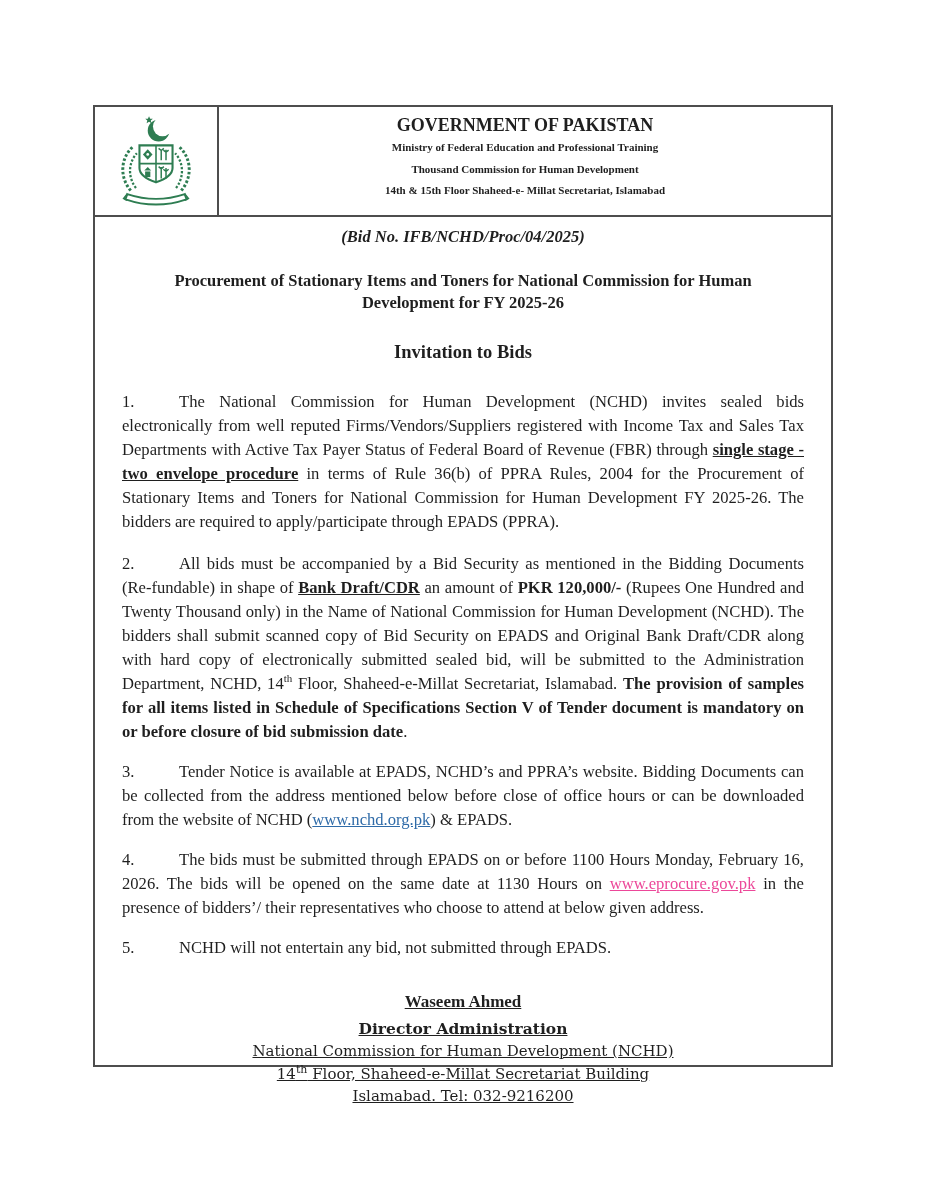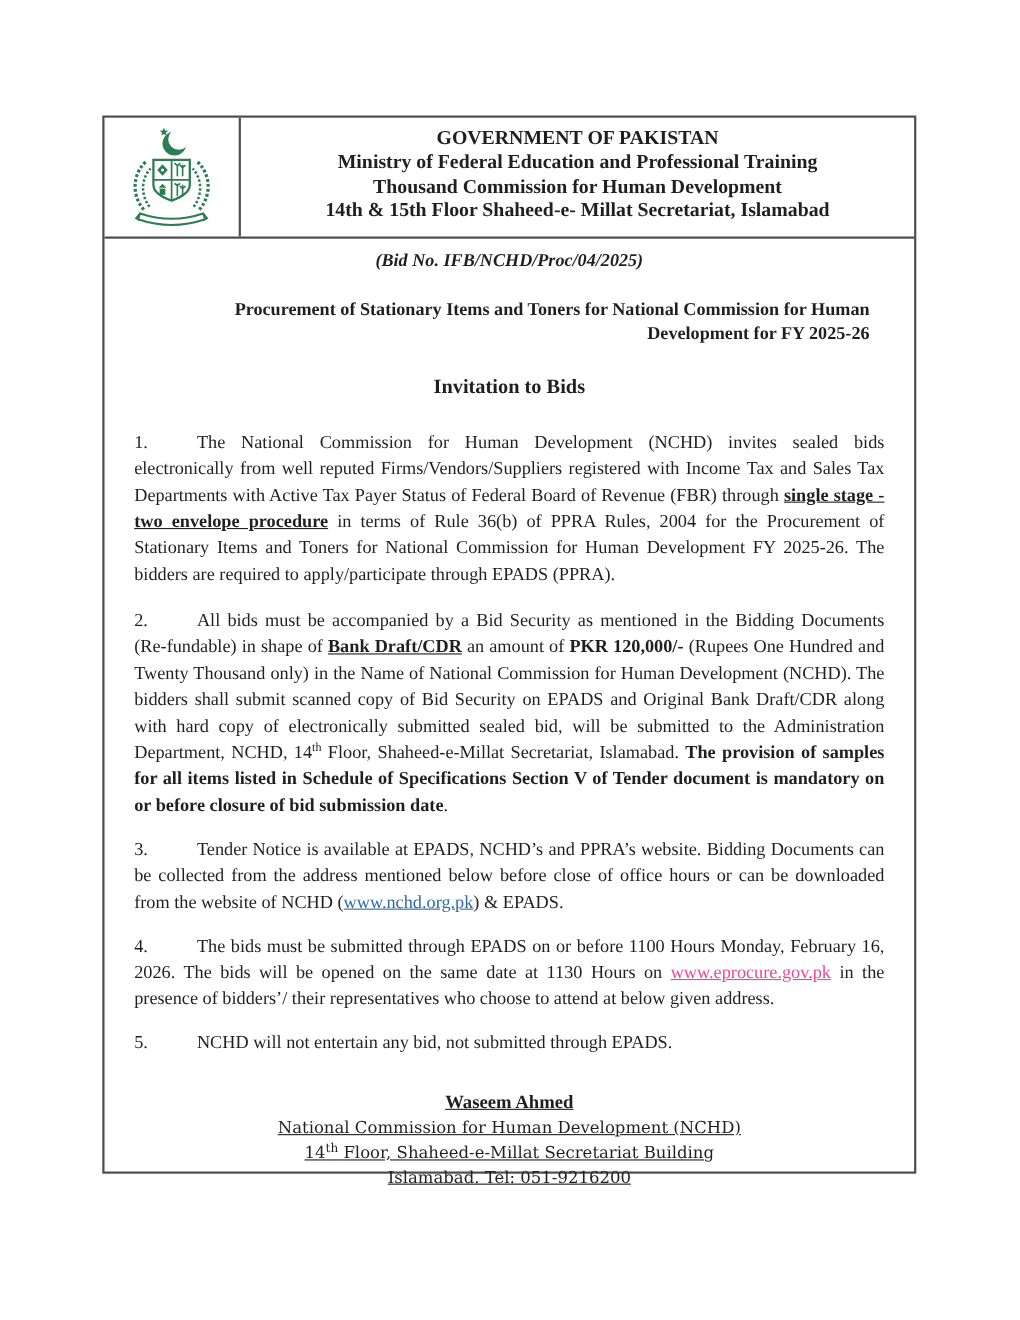--- a/index.html
+++ b/index.html
@@ -11,24 +11,24 @@
     position:absolute; left:93px; top:105px; width:740px; height:962px;
     border:2px solid #4d4d4d; box-sizing:border-box; background:#ffffff;
   }
   .header-row { display:flex; border-bottom:2px solid #4d4d4d; height:108px; }
   .logo-cell {
     width:124px; border-right:2px solid #4d4d4d; box-sizing:border-box;
     display:flex; align-items:center; justify-content:center;
   }
   .header-text { flex:1; text-align:center; padding-top:7px; font-weight:bold; }
   .hl1 { font-size:18px; line-height:23px; }
-  .hl  { font-size:18px; line-height:21.5px; }
+  .hl  { font-size:11px; line-height:21.5px; }
 
   .bid-no  { text-align:center; font-weight:bold; font-size:16.5px; margin:10px 0 0;font-style:italic; }
-  .subject { text-align:right; font-weight:bold; font-size:16.5px; line-height:22px;
+  .subject { text-align:center; font-weight:bold; font-size:16.5px; line-height:22px;
              max-width:655px; margin:23px auto 0; }
   .heading { text-align:center; font-weight:bold; font-size:18.5px; margin:28px 0 16px; }
 
   .paras { padding:0 11px; margin-top:27px; }
   .para  { font-size:16.6px; line-height:24px; text-align:justify; margin:16px; }
   .para.gap-before { margin-top:18px; }
   .pnum  { display:inline-block; width:57px; }
   .b { font-weight:bold; }
   .u { text-decoration:underline; }
   .para a { cursor:pointer; }
@@ -96,19 +96,20 @@
     <div class="paras" id="paras">
         <p class="para"><span class="pnum">1.</span><span>The National Commission for Human Development (NCHD) invites sealed bids electronically from well reputed Firms/Vendors/Suppliers registered with Income Tax and Sales Tax Departments with Active Tax Payer Status of Federal Board of Revenue (FBR) through </span><span class="b u">single stage - two envelope procedure</span><span> in terms of Rule 36(b) of PPRA Rules, 2004 for the Procurement of Stationary Items and Toners for National Commission for Human Development FY 2025-26. The bidders are required to apply/participate through EPADS (PPRA).</span></p>
         <p class="para gap-before"><span class="pnum">2.</span><span>All bids must be accompanied by a Bid Security as mentioned in the Bidding Documents (Re-fundable) in shape of </span><span class="b u">Bank Draft/CDR</span><span> an amount of </span><span class="b">PKR 120,000/-</span><span> (Rupees One Hundred and Twenty Thousand only) in the Name of National Commission for Human Development (NCHD). The bidders shall submit scanned copy of Bid Security on EPADS and Original Bank Draft/CDR along with hard copy of electronically submitted sealed bid, will be submitted to the Administration Department, NCHD, 14</span><span><sup>th</sup></span><span> Floor, Shaheed-e-Millat Secretariat, Islamabad. </span><span class="b">The provision of samples for all items listed in Schedule of Specifications Section V of Tender document is mandatory on or before closure of bid submission date</span><span>.</span></p>
         <p class="para"><span class="pnum">3.</span><span>Tender Notice is available at EPADS, NCHD’s and PPRA’s website. Bidding Documents can be collected from the address mentioned below before close of office hours or can be downloaded from the website of NCHD (</span><a href="#" style="color: rgb(47, 107, 168);">www.nchd.org.pk</a><span>) &amp; EPADS.</span></p>
         <p class="para"><span class="pnum">4.</span><span>The bids must be submitted through EPADS on or before 1100 Hours Monday, February 16, 2026. The bids will be opened on the same date at 1130 Hours on </span><a href="#" style="color: #ec4899;">www.eprocure.gov.pk</a><span> in the presence of bidders’/ their representatives who choose to attend at below given address.</span></p>
         <p class="para"><span class="pnum">5.</span><span>NCHD will not entertain any bid, not submitted through EPADS.</span></p>
       </div>
 
     <div class="signature">
       <p class="sig-name">Waseem Ahmed</p>
+      <p class="sig-title">Director Administration</p>
       <p class="sig-line">National Commission for Human Development (NCHD)</p>
       <p class="sig-line"><span>14</span><sup>th</sup><span> Floor, Shaheed-e-Millat Secretariat Building</span></p>
-      <p class="sig-line">Islamabad. Tel: 051-9216200</p>
+      <p class="sig-line">Islamabad. Tel: 032-9216200</p>
     </div>
 
   </div>
 </div>
 
 </body></html>

